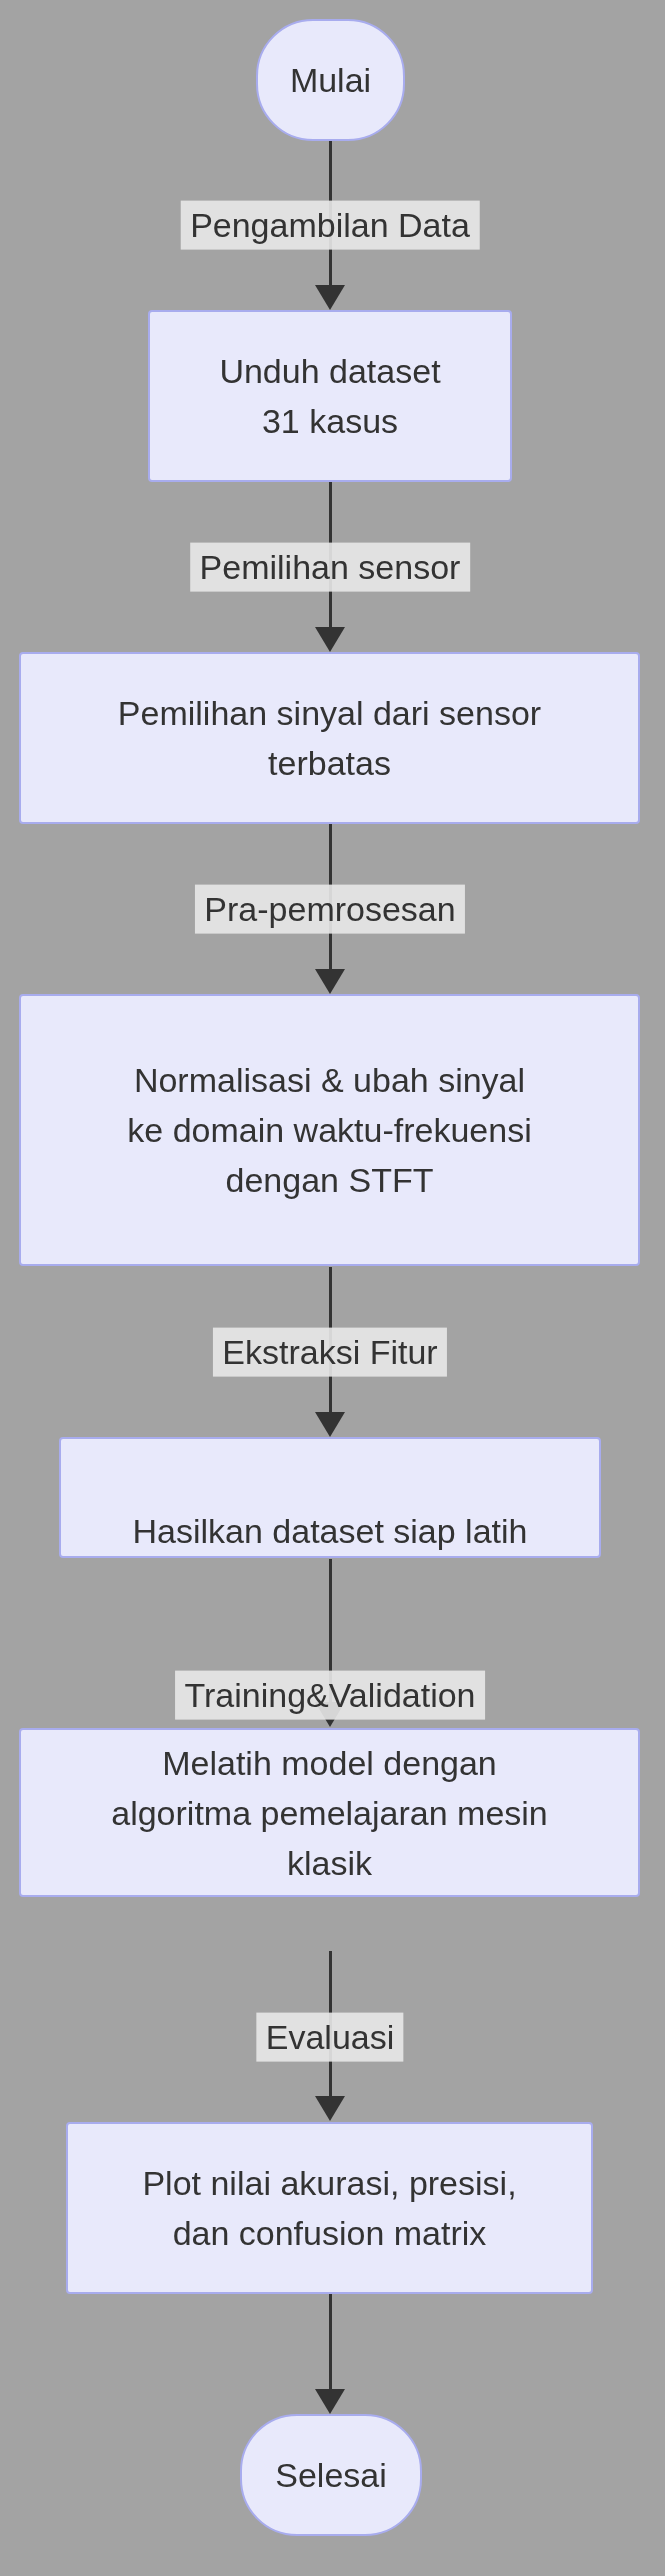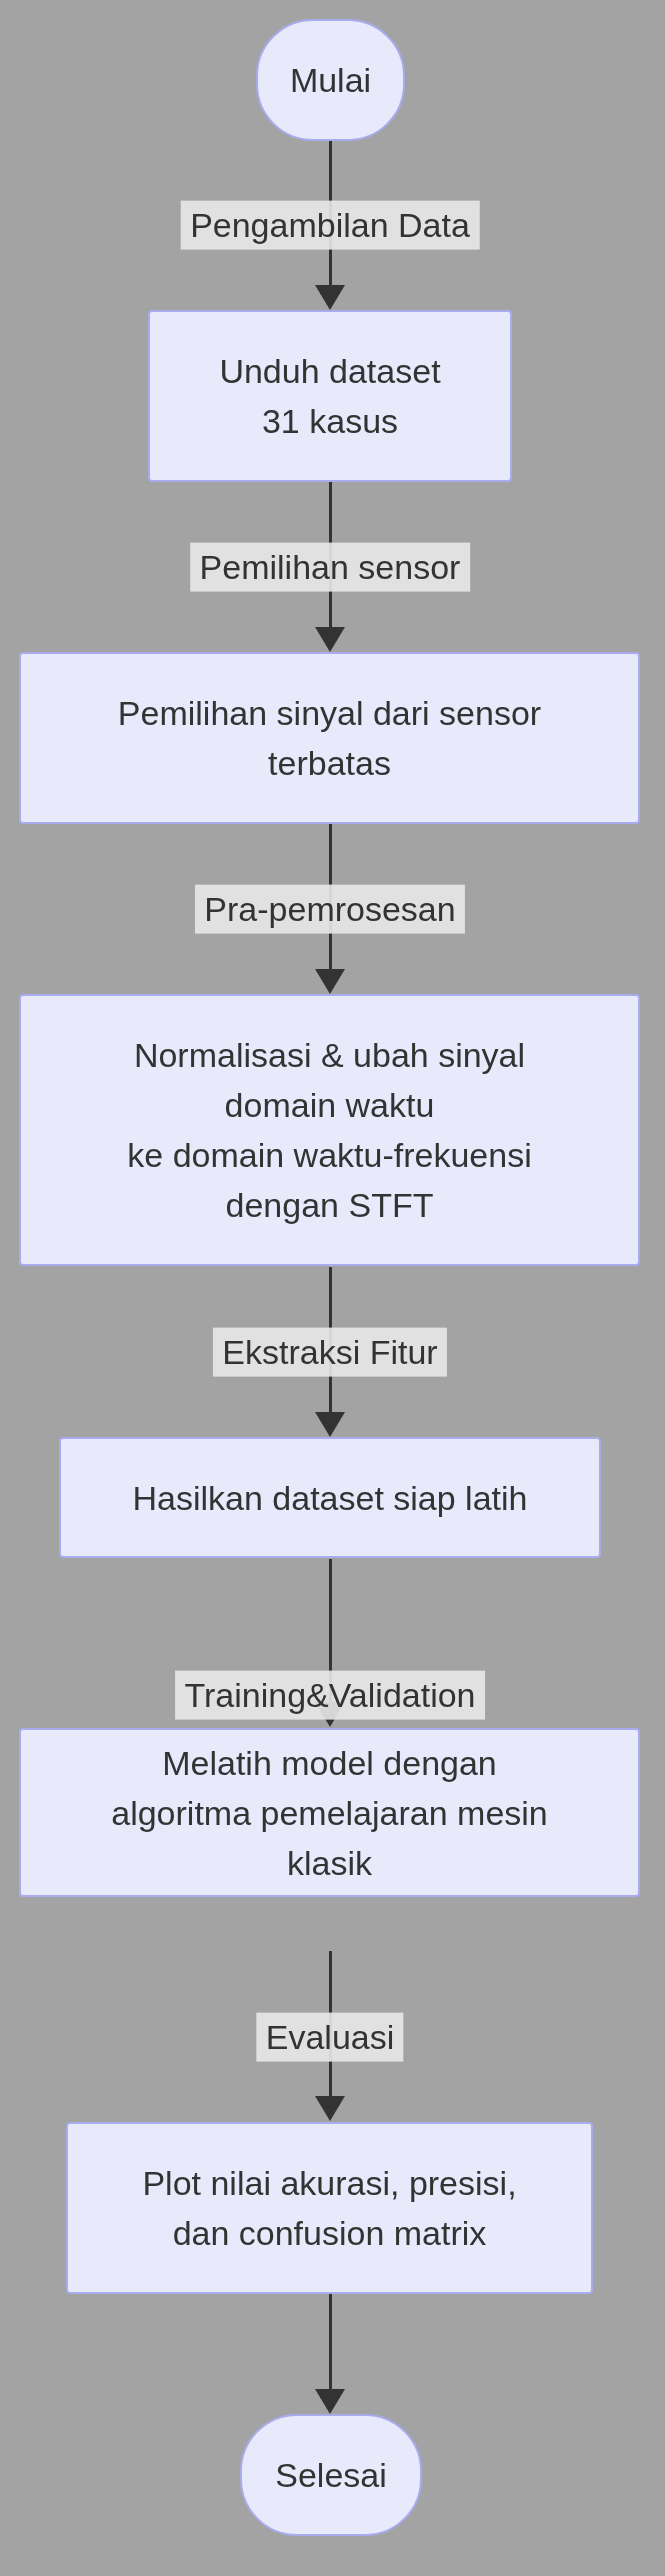--- a/index.html
+++ b/index.html
@@ -82,30 +82,29 @@
     <div class="nline">Pemilihan sinyal dari sensor</div>
     <div class="nline">terbatas</div>
   </div>
 
   <div class="edge-line" style="top:824px; height:150px;"></div>
   <div class="arrowhead" style="top:969px;"></div>
   <div class="edge-label" style="top:909px;">Pra-pemrosesan</div>
 
   <div class="node rect" style="left:19px; top:994px; width:621px; height:272px;">
     <div class="nline">Normalisasi &amp; ubah sinyal</div>
-    <div class="nline">domain waktu</div>
     <div class="nline">ke domain waktu-frekuensi</div>
     <div class="nline">dengan STFT</div>
   </div>
 
   <div class="edge-line" style="top:1267px; height:150px;"></div>
   <div class="arrowhead" style="top:1412px;"></div>
   <div class="edge-label" style="top:1352px;">Ekstraksi Fitur</div>
 
-  <div class="node rect" style="left:59px; top:1437px; width:542px; height:121px;">
+  <div class="node rect" style="left:59px; top:1437px; width:542px; height:121px;justify-content:flex-end;">
     <div class="nline">Hasilkan dataset siap latih</div>
   </div>
 
   <div class="edge-line" style="top:1559px; height:149px;"></div>
   <div class="arrowhead" style="top:1702px;"></div>
   <div class="edge-label" style="top:1695px;">Training&amp;Validation</div>
 
   <div class="node rect" style="left:19px; top:1728px; width:621px; height:169px;">
     <div class="nline">Melatih model dengan</div>
     <div class="nline">algoritma pemelajaran mesin</div>

